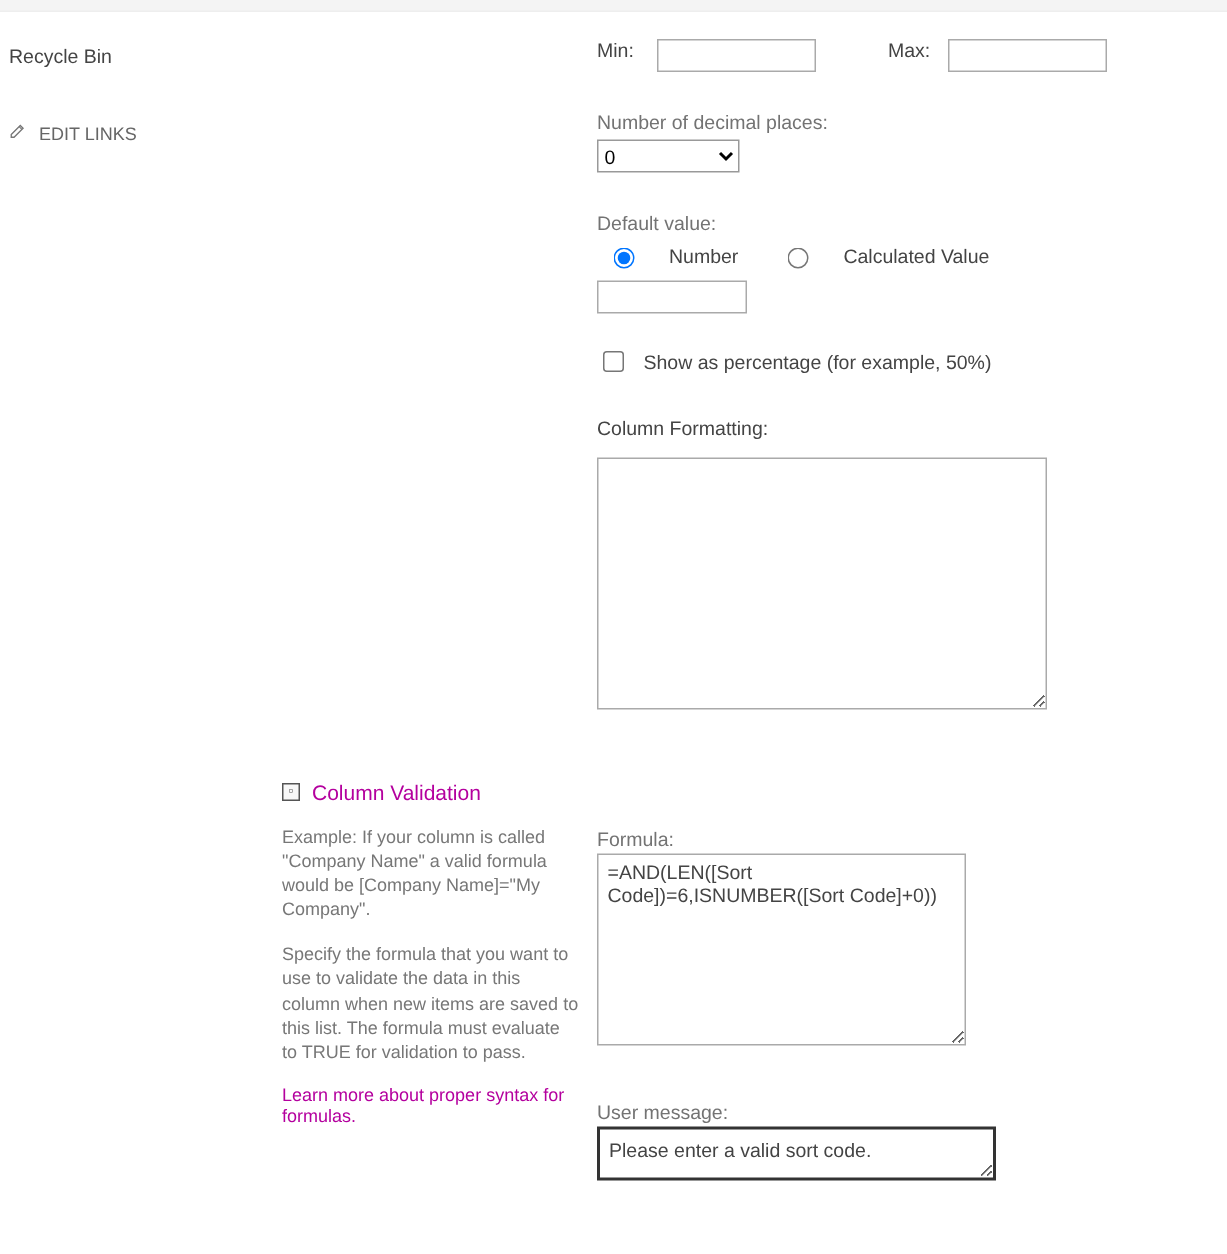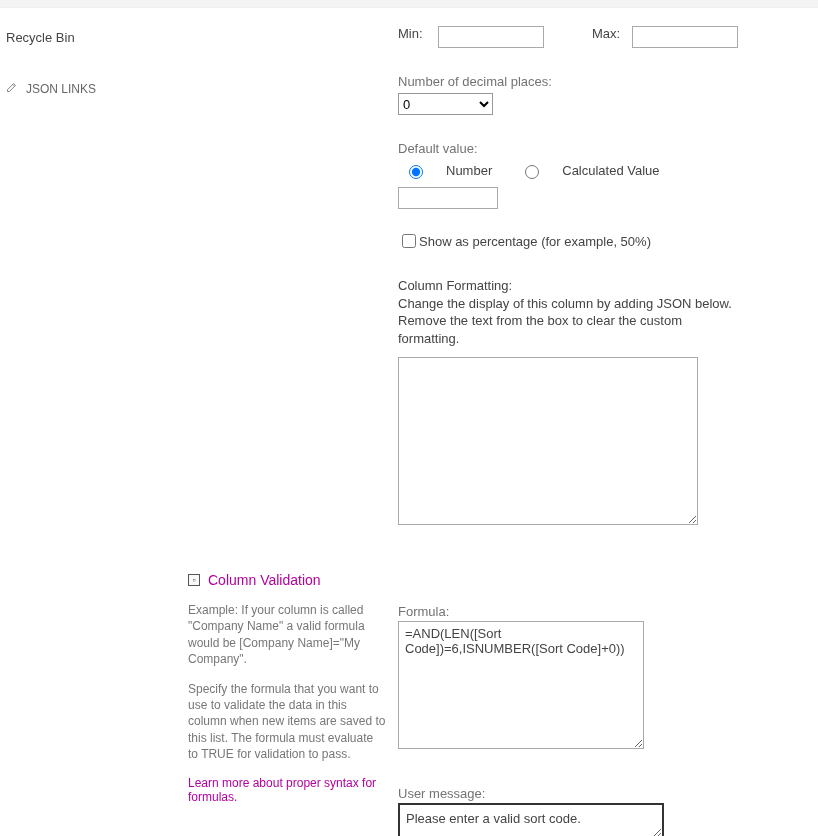--- a/index.html
+++ b/index.html
@@ -95,21 +95,21 @@
   }
   .radio-row label { margin-right: 8px; }
   input[type="radio"], input[type="checkbox"] {
     width: 14px;
     height: 14px;
     vertical-align: middle;
   }
   .chk-row {
     display: flex;
     align-items: center;
-    gap: 0;
+    gap: 10px;
     font-size: 13px;
     color: #444;
     margin-bottom: 26px;
   }
   .json-ta {
     width: 300px;
     height: 168px;
     border: 1px solid #aaa;
     resize: both;
     font-size: 13px;
@@ -207,21 +207,21 @@
 
   <div class="sidebar">
     <div class="sidebar-recycle">Recycle Bin</div>
     <div class="sidebar-edit">
       <span>
         <svg width="12" height="12" viewBox="0 0 16 16">
           <path d="M2 11.5 L10 3.5 L12.5 6 L4.5 14 L2 14 Z" fill="none" stroke="#777" stroke-width="1.2"></path>
           <path d="M9 4.5 L11.5 7" stroke="#777" stroke-width="1"></path>
         </svg>
       </span>
-      <span>JSON LINKS</span>
+      <span>EDIT LINKS</span>
     </div>
   </div>
 
   <div style="flex:1;">
 
     <div class="main">
       <div class="col-desc"></div>
       <div class="col-form">
 
         <div class="minmax-row">
@@ -250,21 +250,20 @@
           <input type="text" class="tiny" value="" style="">
         </div>
 
         <div class="chk-row">
           <input type="checkbox" style="">
           <span>Show as percentage (for example, 50%)</span>
         </div>
 
         <div class="block" style="margin-bottom:34px;">
           <div class="cf-text">Column Formatting:</div>
-          <div class="cf-text">Change the display of this column by adding JSON below. Remove the text from the box to clear the custom formatting.</div>
           <div style="height:10px;"></div>
           <textarea class="json-ta" style=""></textarea>
         </div>
 
       </div>
     </div>
 
     <div class="validation-row">
       <div class="col-desc">
         <div class="section-header">

